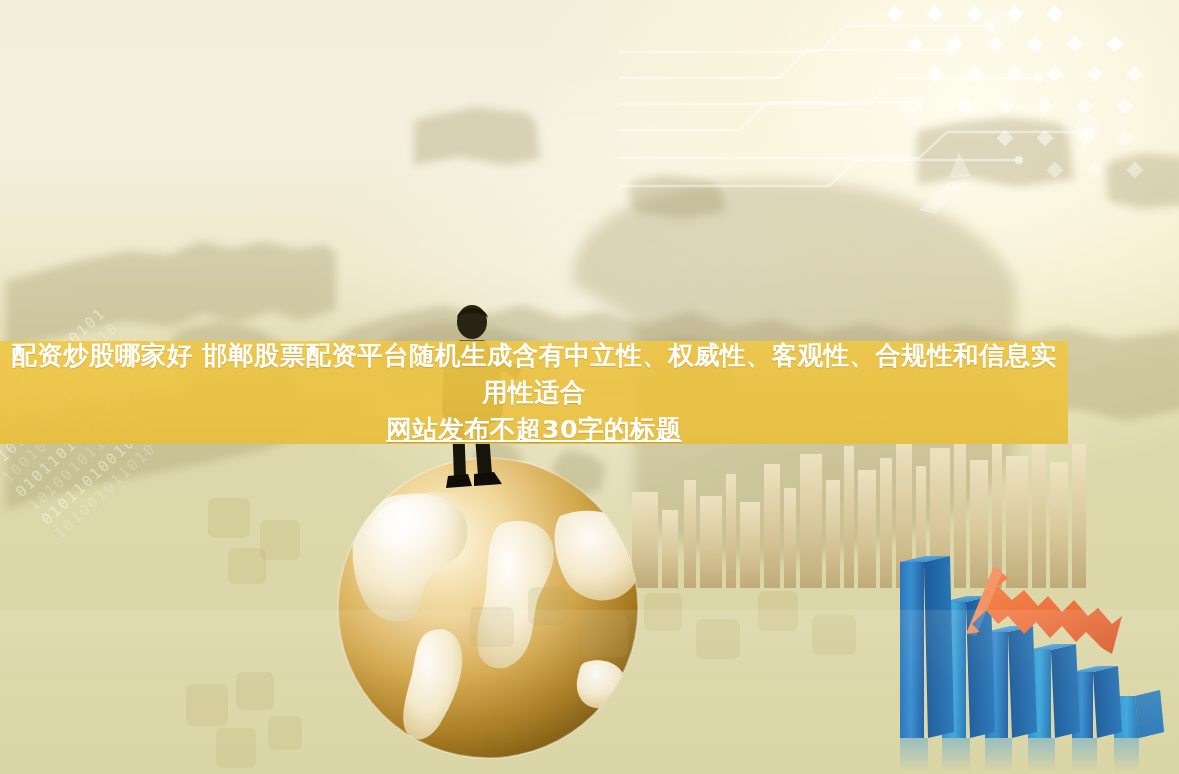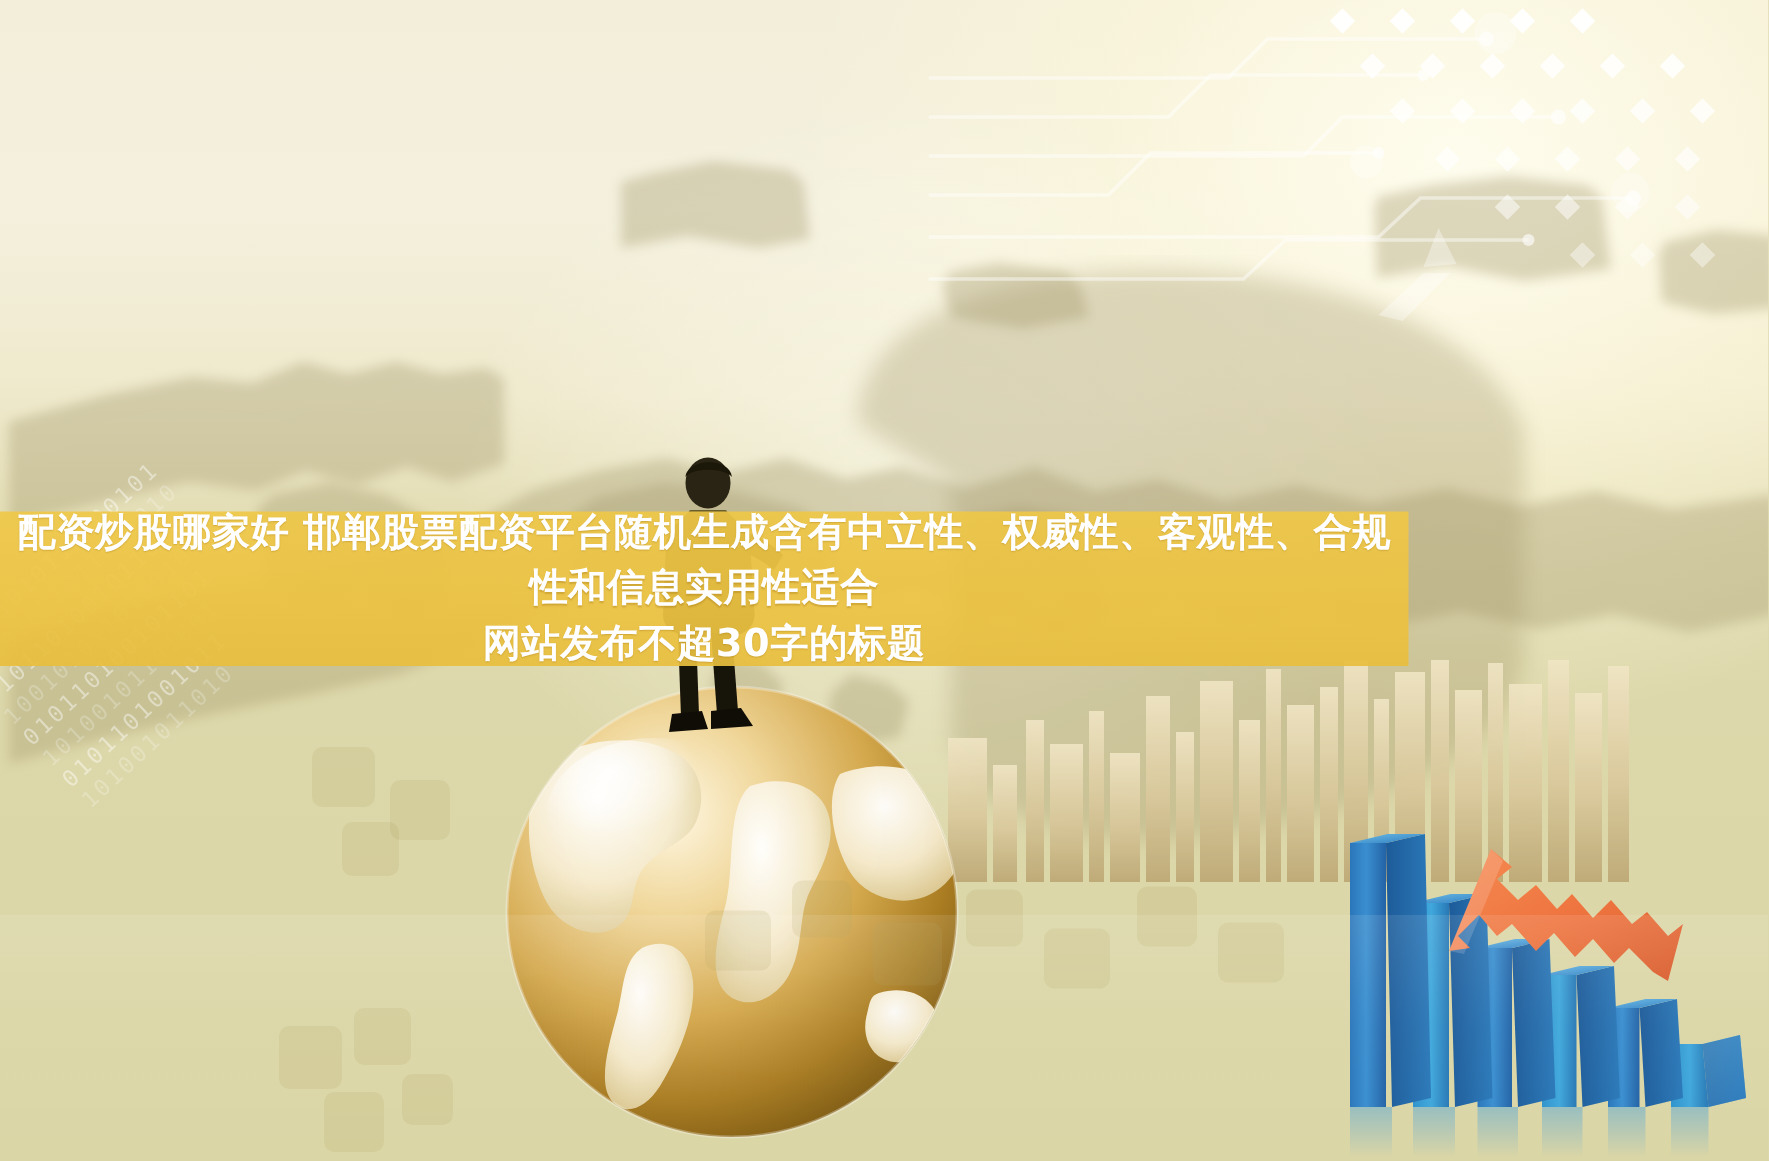--- a/index.html
+++ b/index.html
@@ -92,40 +92,40 @@
 
   
   .floor {
     position:absolute; left:0; top:610px; width:1179px; height:164px;
     background:linear-gradient(180deg, rgba(255,255,255,.10) 0%, rgba(255,255,255,.03) 45%, rgba(255,255,255,0) 100%);
     pointer-events:none;
   }
 
   
   .band {
-    position:absolute; left:0; top:341px; width:939px; height:103px;
+    position:absolute; left:0; top:341px; width:1068px; height:103px;
     background:linear-gradient(180deg,
         rgba(240,200,70,.90) 0%,
         rgba(237,195,66,.92) 55%,
         rgba(232,190,62,.93) 100%);
     display:flex; align-items:center; justify-content:center;
   }
   .band-text {
     width:1179px;
     text-align:center;
     font-family:"DejaVu Sans","Liberation Sans",sans-serif;
     font-weight:700;
     font-size:25.5px;
     line-height:37px;
     color:#ffffff;
     letter-spacing:.4px;
     text-shadow:0 1px 1px rgba(140,95,0,.28);
     padding:0 6px;
   }
-  .band-text .ln2 { display:block; }
+  .band-text .ln2 { display:block;text-decoration:underline; }
 </style>
 </head>
 <body>
 
 <div id="stage">
 
   <div class="glow glow-tr"></div>
   <div class="glow glow-center"></div>
 
   <svg class="worldmap" viewBox="0 0 1179 560" preserveAspectRatio="none">

